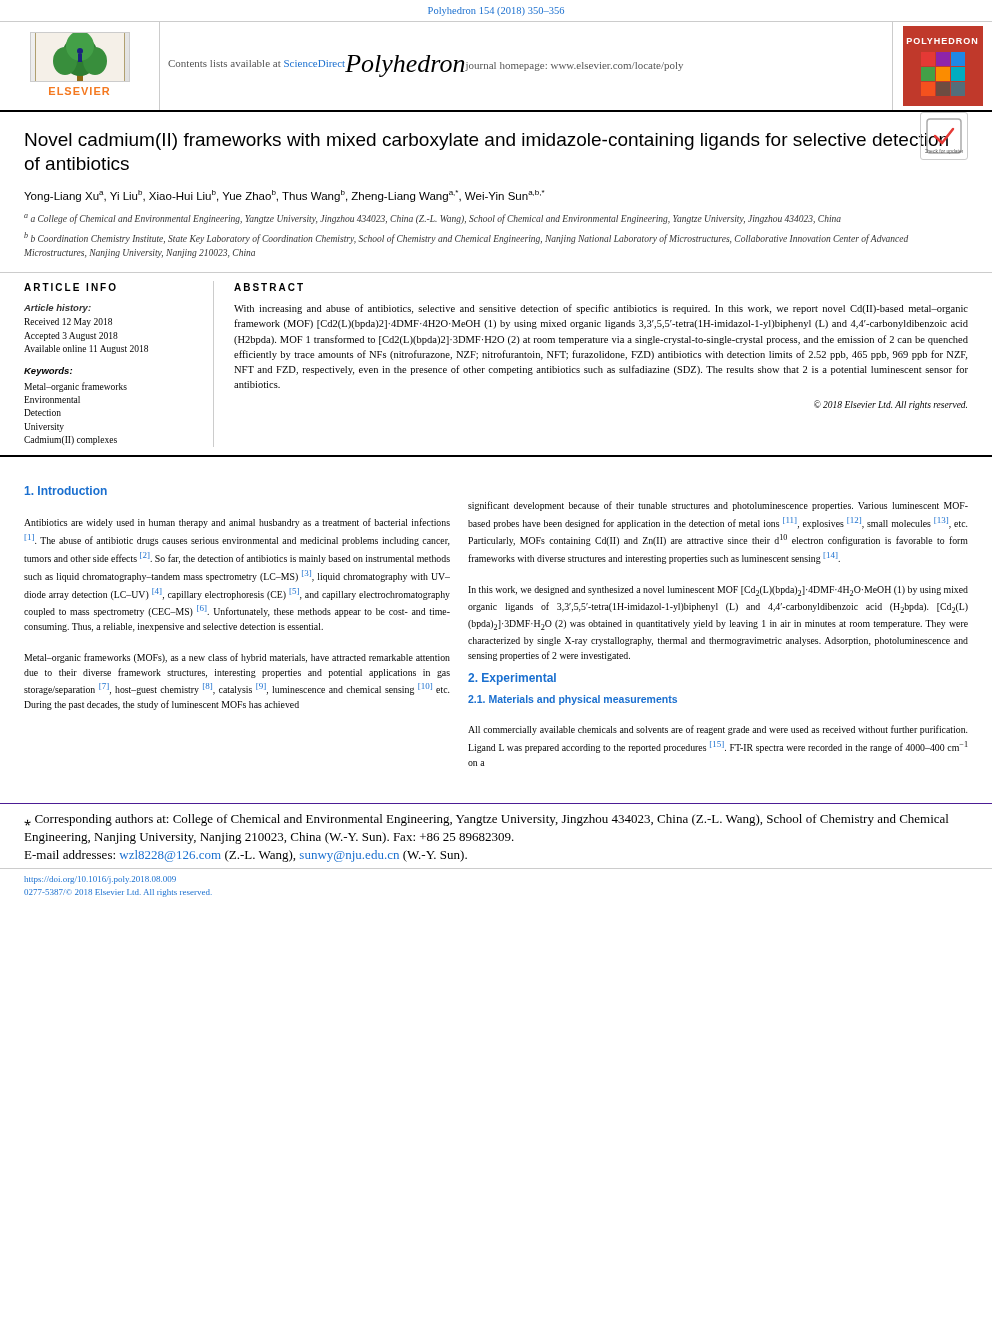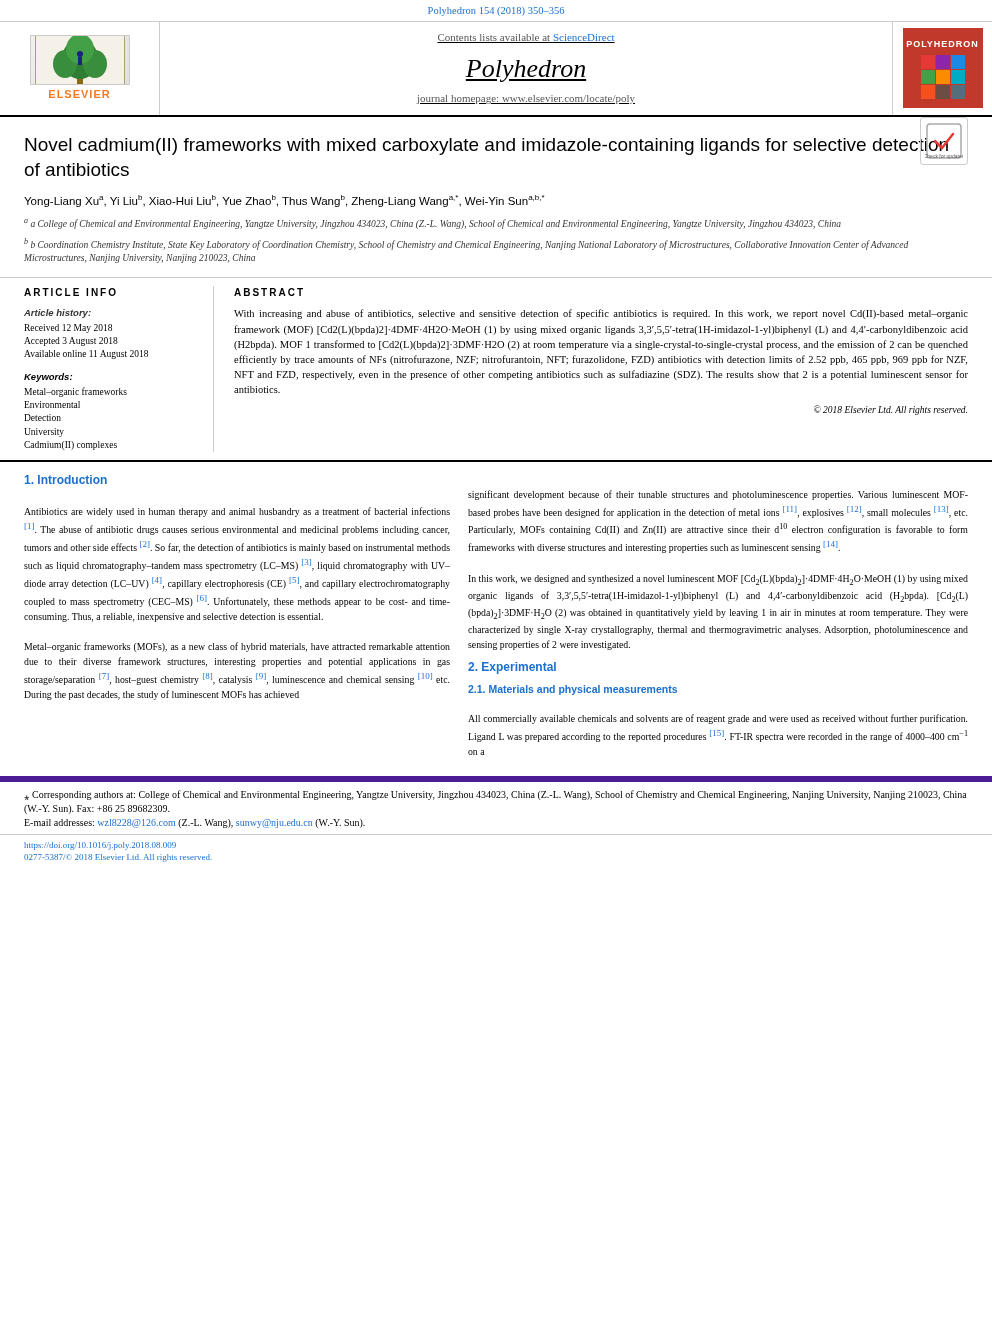--- a/index.html
+++ b/index.html
@@ -56,25 +56,23 @@
     .elsevier-name {
       font-size: 11px;
       font-weight: bold;
       color: #f47920;
       letter-spacing: 1px;
       font-family: Arial, sans-serif;
     }
     .header-center {
       flex: 1;
       display: flex;
-      flex-direction: column;
-      align-items: center;
-      justify-content: center;
+      flex-direction: row;
+      align-items: center;
       padding: 8px;
-      text-decoration: underline;
     }
     .contents-line {
       font-size: 11px;
       color: #555;
       margin-bottom: 4px;
     }
     .sciencedirect-link {
       color: #1a6fcf;
       text-decoration: none;
     }
@@ -224,21 +222,21 @@
       text-align: justify;
     }
     .copyright-line {
       text-align: right;
       font-size: 9.5px;
       color: #000;
       margin-top: 6px;
       font-style: italic;
     }
     .main-body {
-      padding: 10px 24px;
+      padding: 26px 24px;
       display: flex;
       gap: 18px;
     }
     .left-col {
       width: 46%;
     }
     .right-col {
       width: 54%;
     }
     .section-title {
@@ -256,23 +254,23 @@
       margin-bottom: 6px;
       margin-top: 16px;
     }
     .ref-link {
       color: #1a6fcf;
       text-decoration: none;
       font-size: 9px;
       vertical-align: super;
     }
     .footnote-area {
-      border-top: 6px solid #4c1d95;
+      border-top: 1px solid #4c1d95;
       padding: 6px 24px 4px 24px;
-      font-size: 10px;
+      font-size: 13px;
       color: #000;
       line-height: 1.4;
     }
     .doi-area {
       padding: 4px 24px;
       font-size: 9px;
       color: #1a6fcf;
       border-top: 1px solid #ccc;
     }
     .email-link {

